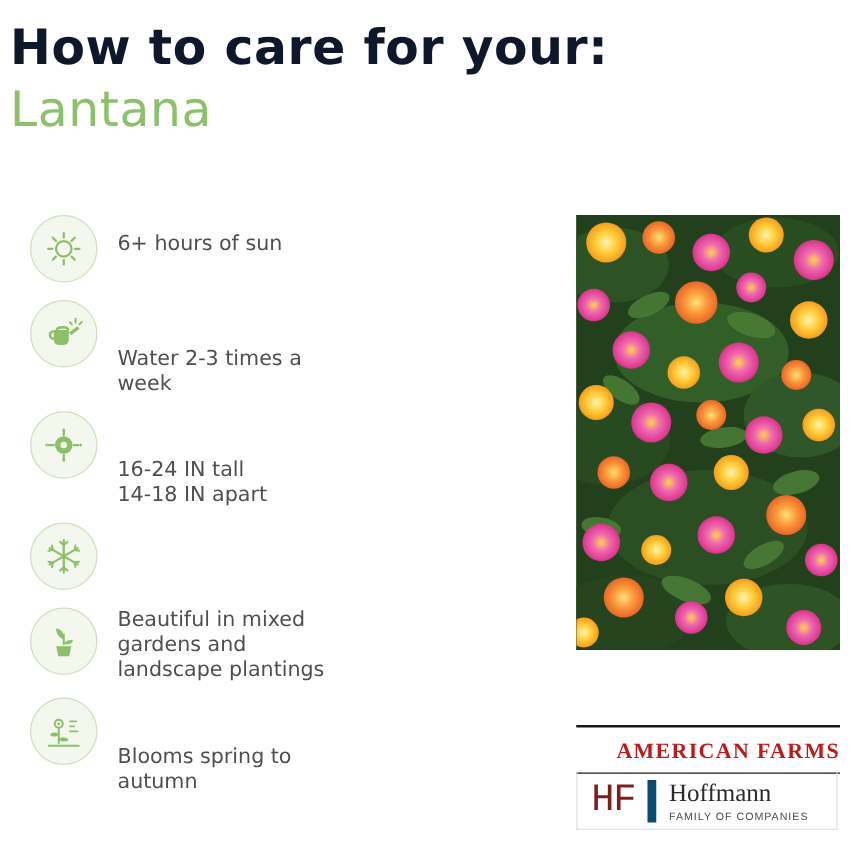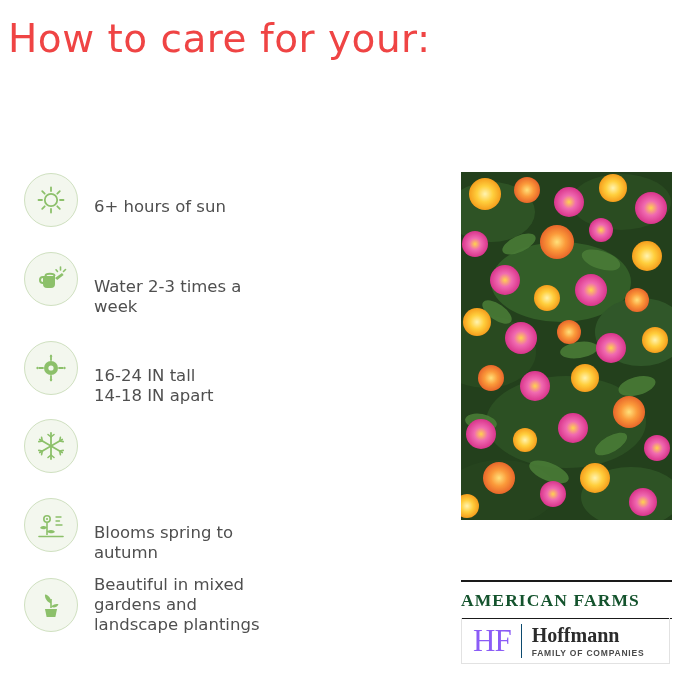--- a/index.html
+++ b/index.html
@@ -24,22 +24,22 @@
   .title-block {
     position: absolute;
     left: 8px;
     top: 14px;
     width: 560px;
   }
   .title-line1 {
     font-family: "DejaVu Sans", sans-serif;
     font-size: 39px;
     line-height: 50px;
-    color: #ef4444;
-    font-weight: 400;
+    color: #0f172a;
+    font-weight: 700;
     letter-spacing: 0.5px;
     white-space: nowrap;
   }
   .title-line2 {
     font-family: "DejaVu Sans", sans-serif;
     font-size: 39px;
     line-height: 50px;
     color: #8cc06a;
     font-weight: 400;
     letter-spacing: 0.5px;
@@ -47,21 +47,21 @@
   }
   
   .care-list {
     position: absolute;
     left: 24px;
     top: 172px;
     width: 400px;
   }
   .care-item {
     display: flex;
-    align-items: center;
+    align-items: flex-start;
     margin-bottom: 12px;
     min-height: 56px;
   }
   .care-icon {
     width: 54px;
     height: 54px;
     border-radius: 50%;
     border: 1.5px solid #cfe0c0;
     background: #f3f7ee;
     flex: 0 0 54px;
@@ -109,88 +109,87 @@
   .logo-rule-top {
     position: absolute;
     left: 0; top: 0;
     width: 211px; height: 2px;
     background: #1a1a1a;
   }
   .logo-american {
     position: absolute;
     left: 0; top: 10px;
     width: 211px;
-    text-align: left;
+    text-align: right;
     font-family: "Liberation Serif", serif;
     font-size: 17.5px;
     letter-spacing: 1.1px;
-    color: #14532d;
+    color: #b91c1c;
     font-weight: 700;
     white-space: nowrap;
   }
   .logo-rule-mid {
     position: absolute;
     left: 0; top: 38px;
     width: 211px; height: 1px;
     background: #1a1a1a;
   }
   .hoffmann-row {
     position: absolute;
     left: 12px;
     top: 44px;
     display: flex;
     align-items: flex-start;
   }
   .hf-mark {
-    font-family: Liberation Serif, serif;
+    font-family: Liberation Mono, monospace;
     font-size: 31px;
-    color: #8b5cf6;
+    color: #7f1d1d;
     line-height: 34px;
     font-weight: 400;
     letter-spacing: -1px;
     padding-right: 10px;
-    border-right: 1px solid #0c4a6e;
+    border-right: 7px solid #0c4a6e;
   }
   .hf-right {
     padding-left: 10px;
   }
   .hoffmann-name {
     font-family: "Liberation Serif", serif;
     font-size: 20px;
     line-height: 22px;
     color: #2b2b2b;
-    font-weight: bold;
   }
   .hoffmann-sub {
     font-family: "Liberation Sans", sans-serif;
     font-size: 8.5px;
     letter-spacing: 0.8px;
     color: #4a4a4a;
     margin-top: 2px;
     white-space: nowrap;
-    font-weight: bold;
   }
   .logo-border {
     position: absolute;
     left: 0; top: 38px;
     width: 209px;
     height: 46px;
     border: 1px solid #e2e2e2;
     border-top: none;
     box-sizing: border-box;
     pointer-events: none;
   }
 </style>
 </head>
 <body>
 
 <div class="page">
 
   <div class="title-block">
     <div class="title-line1">How to care for your:</div>
+    <div class="title-line2">Lantana</div>
   </div>
 
   <div class="care-list">
 
     <div class="care-item">
       <div class="care-icon">
         <svg width="30" height="30" viewBox="0 0 30 30">
           <circle cx="15" cy="15" r="6.2" fill="none" stroke="#8cc06a" stroke-width="1.8"></circle>
           <g stroke="#8cc06a" stroke-width="1.8" stroke-linecap="round">
             <line x1="15" y1="2.5" x2="15" y2="6"></line>
@@ -265,52 +264,52 @@
               <line x1="23.7" y1="20" x2="27.2" y2="19.4"></line>
             <line x1="6.3" y1="20" x2="2.8" y2="19.4"></line>
               <line x1="6.3" y1="20" x2="5.6" y2="23.6"></line>
             <line x1="23.7" y1="10" x2="27.2" y2="10.6"></line>
               <line x1="23.7" y1="10" x2="24.4" y2="6.4"></line>
           </g>
         </svg>
       </div>
     </div>
 
+    <div class="care-item three-line">
+      <div class="care-icon">
+        <svg width="30" height="30" viewBox="0 0 30 30">
+          <path d="M9 19 h12 l-1.6 8 h-8.8 z" fill="#8cc06a"></path>
+          <path d="M15 18 C15 13 15 11 15 9" fill="none" stroke="#8cc06a" stroke-width="1.6"></path>
+          <path d="M15 13.5 C11 12 8.5 8 9 4.5 C13 5 15.5 9 15 13.5 Z" fill="#8cc06a"></path>
+          <path d="M15.4 16 C18 14.5 20.5 13.5 22.5 14.5 C21 17.5 18 18 15.4 17 Z" fill="#8cc06a"></path>
+        </svg>
+      </div>
+      <div class="care-text">Beautiful in mixed
+gardens and
+landscape plantings</div>
+    </div>
+
     <div class="care-item two-line">
       <div class="care-icon">
         <svg width="32" height="30" viewBox="0 0 32 30">
           <circle cx="12" cy="9" r="3.2" fill="none" stroke="#8cc06a" stroke-width="1.6"></circle>
           <circle cx="12" cy="9" r="1.1" fill="#8cc06a"></circle>
           <path d="M12 12.5 C12 18 12 22 12 25" fill="none" stroke="#8cc06a" stroke-width="1.6"></path>
           <path d="M12 17 C8 15 6 16 5 18 C7.5 20 10.5 19.5 12 17.8 Z" fill="#8cc06a"></path>
           <path d="M12 21 C16 19 19 20 20 22 C17.5 24 14 23.5 12 21.8 Z" fill="#8cc06a"></path>
           <g stroke="#8cc06a" stroke-width="1.4" stroke-linecap="round">
             <line x1="21" y1="7" x2="26" y2="7"></line>
             <line x1="21" y1="11" x2="24.5" y2="11"></line>
             <line x1="21" y1="15" x2="27" y2="15"></line>
           </g>
           <line x1="4" y1="26.5" x2="28" y2="26.5" stroke="#8cc06a" stroke-width="1.6" stroke-linecap="round"></line>
         </svg>
       </div>
       <div class="care-text">Blooms spring to
 autumn</div>
-    </div>
-
-    <div class="care-item three-line">
-      <div class="care-icon">
-        <svg width="30" height="30" viewBox="0 0 30 30">
-          <path d="M9 19 h12 l-1.6 8 h-8.8 z" fill="#8cc06a"></path>
-          <path d="M15 18 C15 13 15 11 15 9" fill="none" stroke="#8cc06a" stroke-width="1.6"></path>
-          <path d="M15 13.5 C11 12 8.5 8 9 4.5 C13 5 15.5 9 15 13.5 Z" fill="#8cc06a"></path>
-          <path d="M15.4 16 C18 14.5 20.5 13.5 22.5 14.5 C21 17.5 18 18 15.4 17 Z" fill="#8cc06a"></path>
-        </svg>
-      </div>
-      <div class="care-text">Beautiful in mixed
-gardens and
-landscape plantings</div>
     </div>
 
   </div>
 
   <div class="photo-frame">
     <svg width="211" height="348" viewBox="0 0 211 348" aria-hidden="true">
       <defs>
         <radialGradient id="fl-pink" cx="50%" cy="50%" r="50%">
           <stop offset="0%" stop-color="#ffd34d"></stop>
           <stop offset="45%" stop-color="#f06ab0"></stop>

